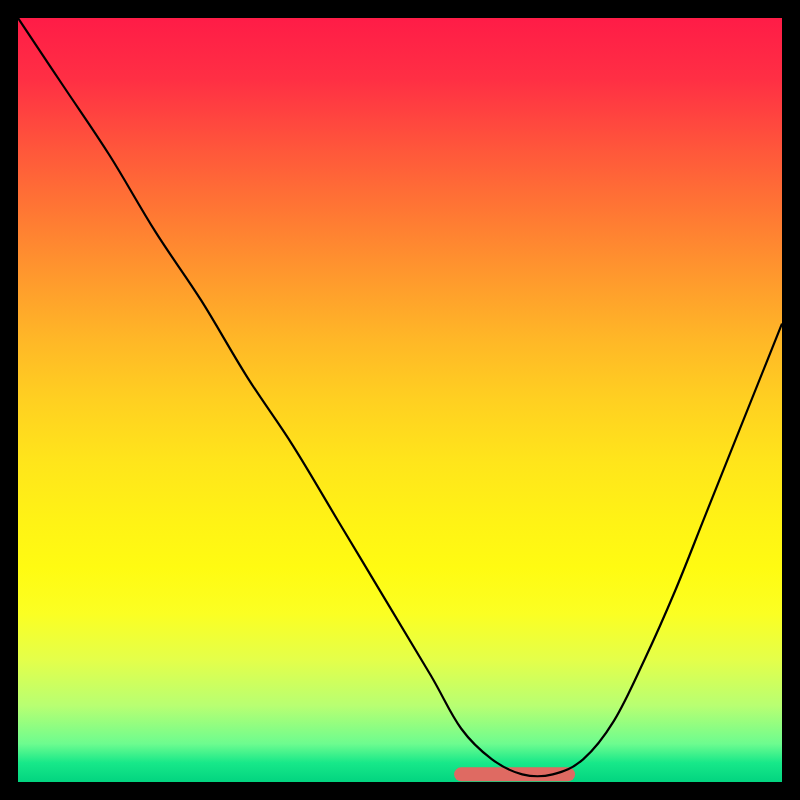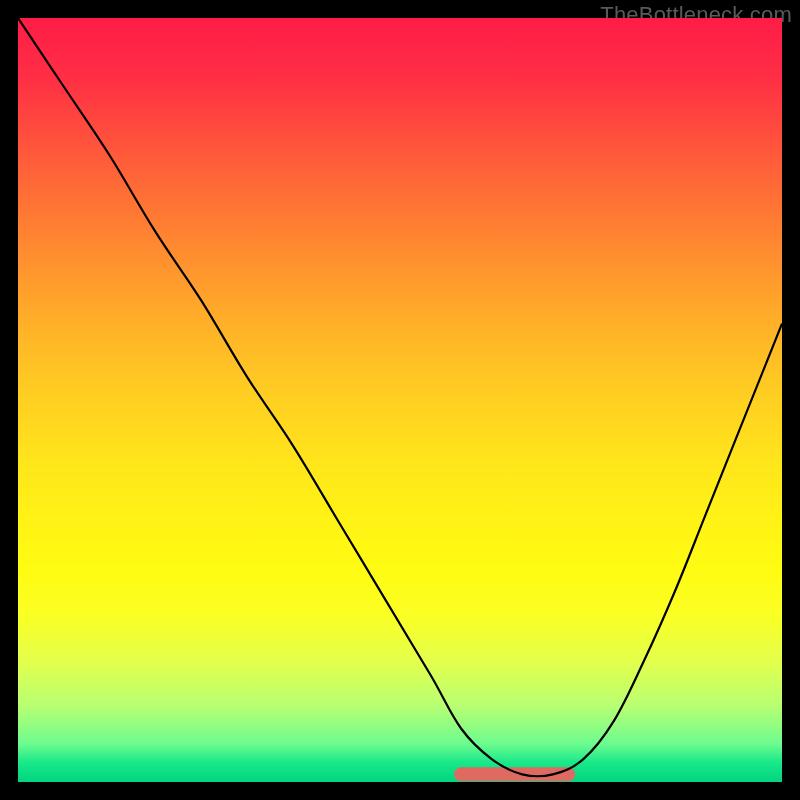--- a/index.html
+++ b/index.html
@@ -50,20 +50,19 @@
     left: 0;
     top: 0;
     width: 764px;
     height: 764px;
   }
 </style>
 </head>
 <body>
 
 <div class="stage">
-  <div class="watermark">TheBottleneck.com</div>
   <div class="plot">
     <svg class="curve" viewBox="0 0 764 764" preserveAspectRatio="none">
       <path id="trough" fill="none" stroke="#df6a62" stroke-width="14" stroke-linecap="round" d="M 443.11999999999995,756.36 C 448.6208,756.36 462.6784,756.36 473.68,756.36 C 484.6816,756.36 493.2384,756.36 504.24,756.36 C 515.2416,756.36 526.5487999999999,756.36 534.8,756.36 C 543.0512,756.36 547.3295999999999,756.36 550.0799999999999,756.36"></path>
       <path id="main-curve" fill="none" stroke="#000000" stroke-width="2.2" stroke-linejoin="round" d="M 0,0 C 8.251199999999999,12.376799999999998 29.3376,44.0064 45.839999999999996,68.75999999999999 C 62.3424,93.51359999999998 75.1776,111.39119999999997 91.67999999999999,137.51999999999998 C 108.18239999999999,163.6488 121.01759999999999,187.79120000000006 137.51999999999998,213.92000000000007 C 154.02239999999998,240.04880000000009 166.8576,256.5512 183.35999999999999,282.68 C 199.86239999999998,308.8088 212.6976,332.9512 229.2,359.08 C 245.70239999999998,385.2088 258.53759999999994,401.71119999999996 275.03999999999996,427.84 C 291.5424,453.9688 304.3776,476.736 320.88,504.24 C 337.3824,531.744 350.21759999999995,553.136 366.71999999999997,580.64 C 383.2224,608.144 398.808,633.6615999999999 412.56,657.04 C 426.312,680.4184 432.11839999999995,695.3928 443.11999999999995,710.52 C 454.12159999999994,725.6472 462.6784,732.8288 473.68,741.08 C 484.6816,749.3312000000001 493.2384,753.6096 504.24,756.36 C 515.2416,759.1104 523.7983999999999,759.1104 534.8,756.36 C 545.8016,753.6096 554.3584,750.7064 565.36,741.08 C 576.3616000000001,731.4536 584.9184,720.7576 595.9200000000001,702.88 C 606.9216000000001,685.0024 615.4784000000001,665.1384 626.48,641.76 C 637.4816,618.3815999999999 646.0383999999999,599.1288 657.04,573 C 668.0416,546.8712 676.5984,524.104 687.6,496.6 C 698.6016000000001,469.096 707.1583999999999,447.704 718.16,420.2 C 729.1616,392.69599999999997 740.4688,364.42799999999994 748.72,343.79999999999995 C 756.9712000000001,323.17199999999997 761.2496,312.476 764,305.6"></path>
     </svg>
   </div>
 </div>
 
 </body></html>

